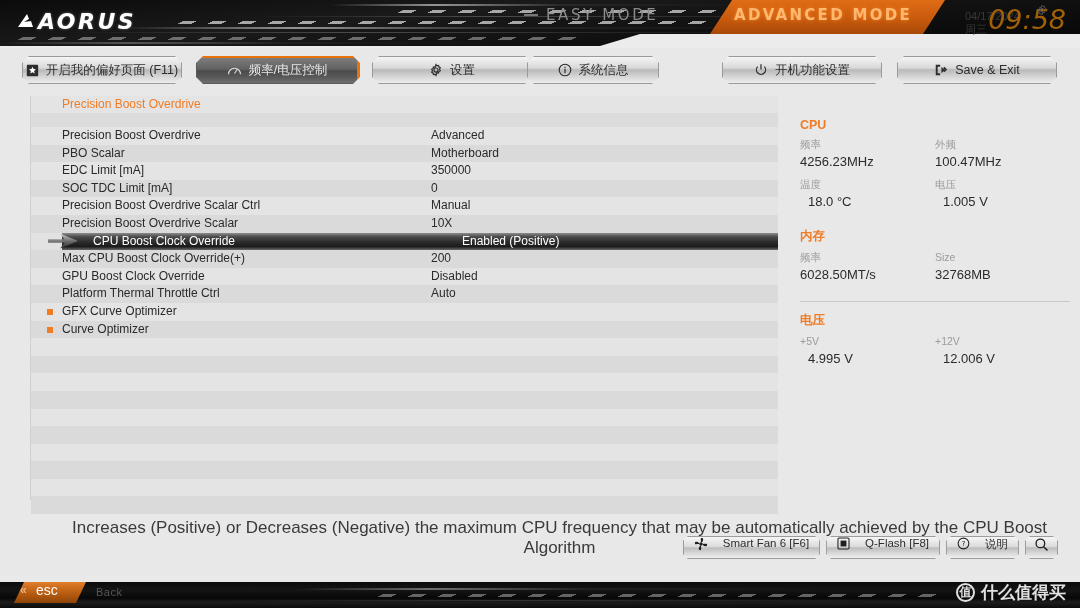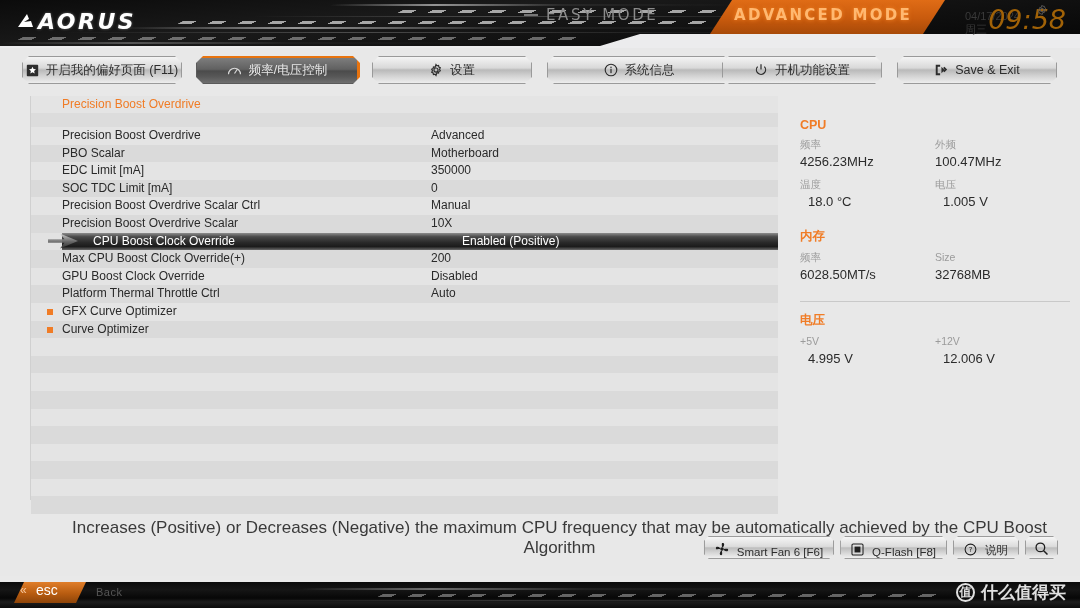--- a/index.html
+++ b/index.html
@@ -160,21 +160,21 @@
   .divider { border-top: 1px solid #c9c9c9; margin: 8px 0 10px 0; }
 
   
   .help-text {
     position: absolute; left: 39px; top: 518px;
     font-size: 17px; color: #3a3a3a; text-align: center;
   }
   .btnbar { position: absolute; right: 22px; top: 536px; display: flex; gap: 6px; }
   .fbtn {
     height: 23px; padding: 0 10px;
-    display: flex; align-items: flex-end; gap: 8px;
+    display: flex; align-items: flex-start; gap: 15px;
     font-size: 11.5px; color: #2d2d2d;
     background: linear-gradient(180deg, #f6f6f6 0%, #dcdcdc 45%, #bdbdbd 52%, #d6d6d6 75%, #efefef 100%);
     border: 1px solid #9c9c9c; border-radius: 2px;
     clip-path: polygon(5px 0, calc(100% - 5px) 0, 100% 5px, 100% calc(100% - 5px), calc(100% - 5px) 100%, 5px 100%, 0 calc(100% - 5px), 0 5px);
     box-shadow: 0 1px 2px rgba(0,0,0,.2);
   }
   .fbtn.sq { padding: 0 8px; }
 
   .bottom-bar {
     position: absolute; left: 0; bottom: 0; width: 1080px; height: 32px;
@@ -276,21 +276,21 @@
   <div class="tab" style="left:372px; width:160px;">
     <span class="tab-icon">
       <svg width="14" height="14" viewBox="0 0 24 24">
         <circle cx="12" cy="12" r="3.5" fill="none" stroke="#2d2d2d" stroke-width="2"></circle>
         <path fill="none" stroke="#2d2d2d" stroke-width="2" d="M12 2.5l1.6 2.3 2.8-.6.5 2.8 2.5 1.3-1.4 2.5 1.4 2.5-2.5 1.3-.5 2.8-2.8-.6L12 21.5l-1.6-2.3-2.8.6-.5-2.8-2.5-1.3L6 13.2 4.6 10.7l2.5-1.3.5-2.8 2.8.6z"></path>
       </svg>
     </span>
     <span>设置</span>
   </div>
 
-  <div class="tab" style="left:547px; width:184px;">
+  <div class="tab" style="left:527px; width:132px;">
     <span class="tab-icon">
       <svg width="14" height="14" viewBox="0 0 16 16">
           <circle cx="8" cy="8" r="6.6" fill="none" stroke="#2d2d2d" stroke-width="1.3"></circle>
           <rect x="7.3" y="6.6" width="1.4" height="5" fill="#2d2d2d"></rect>
           <rect x="7.3" y="4.2" width="1.4" height="1.5" fill="#2d2d2d"></rect>
         </svg>
     </span>
     <span>系统信息</span>
   </div>
 

